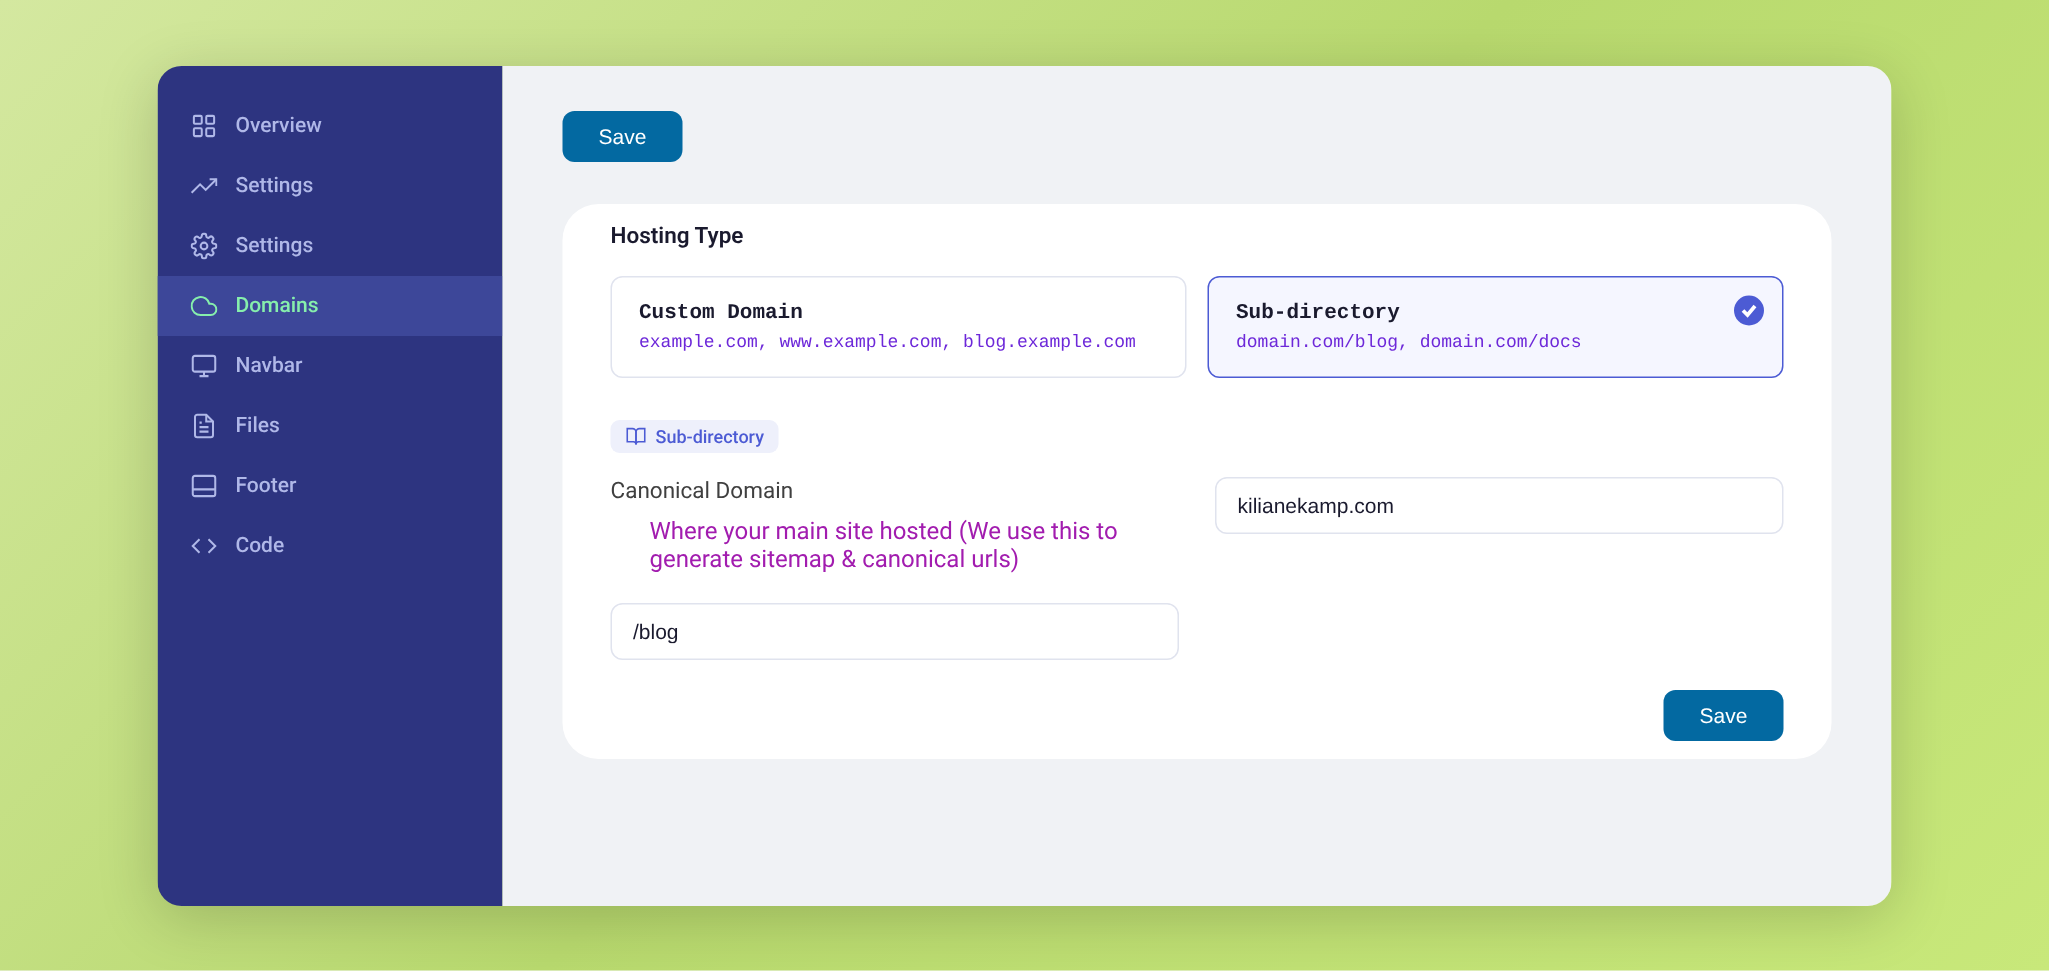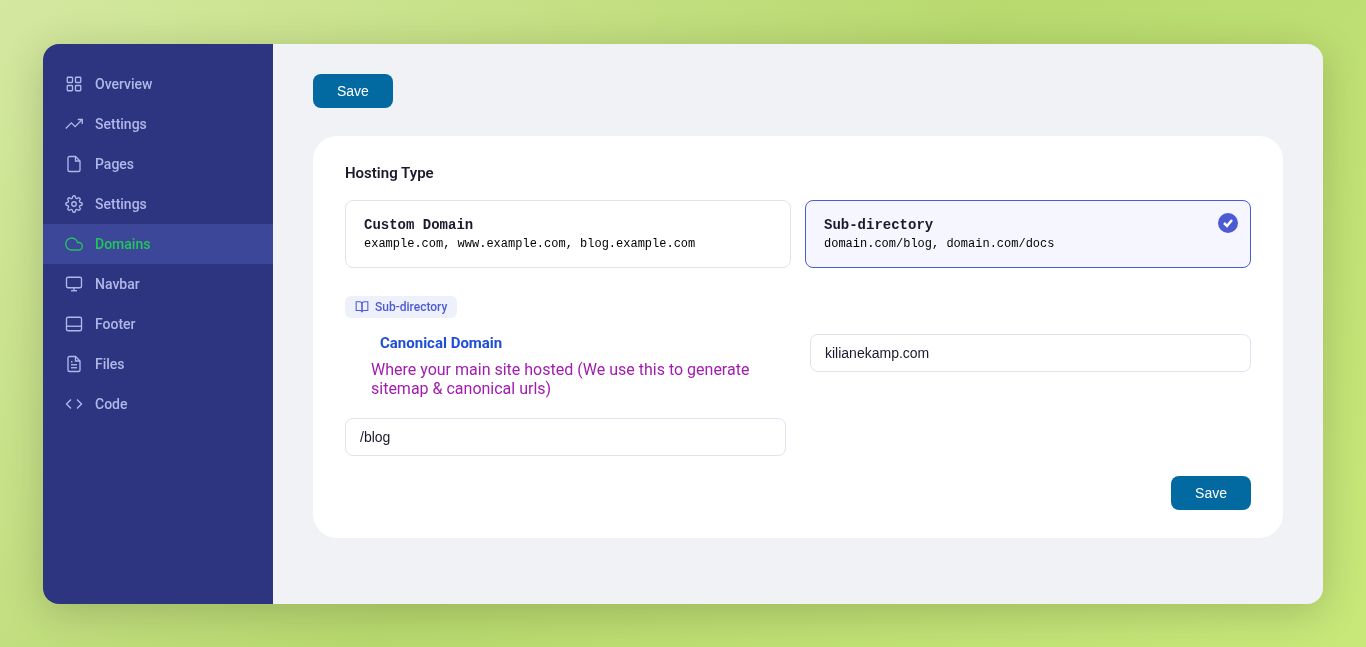--- a/index.html
+++ b/index.html
@@ -6,21 +6,21 @@
     body {
       font-family: -apple-system, BlinkMacSystemFont, 'Segoe UI', Roboto, sans-serif;
       background: linear-gradient(135deg, #d4e8a0 0%, #b8d96e 50%, #c8e87a 100%);
       width: 1366px;
       height: 647px;
       display: flex;
       align-items: center;
       justify-content: center;
     }
     .app-container {
-      width: 1280px;
+      width: 1156px;
       height: 560px;
       display: flex;
       border-radius: 16px;
       overflow: hidden;
       box-shadow: 0 8px 40px rgba(0,0,0,0.18);
     }
     
     .sidebar {
       width: 230px;
       background: #2d3480;
@@ -36,21 +36,21 @@
       padding: 11px 22px;
       color: #b0b8e8;
       font-size: 14px;
       font-weight: 500;
       cursor: pointer;
       border-radius: 0;
       transition: background 0.15s;
     }
     .sidebar-item.active {
       background: #3d4799;
-      color: #22c55e;
+      color: #86efac;
     }
     .sidebar-item .icon {
       width: 18px;
       height: 18px;
       display: flex;
       align-items: center;
       justify-content: center;
       flex-shrink: 0;
     }
     .sidebar-item .icon svg {
@@ -84,21 +84,21 @@
       border: none;
       padding: 9px 24px;
       border-radius: 8px;
       font-size: 14px;
       font-weight: 500;
       cursor: pointer;
     }
     .card {
       background: #fff;
       border-radius: 24px;
-      padding: 28px 32px;
+      padding: 12px 32px;
     }
     .section-title {
       font-size: 15px;
       font-weight: 600;
       color: #1a1a2e;
       margin-bottom: 18px;
     }
     .hosting-type-grid {
       display: grid;
       grid-template-columns: 1fr 1fr;
@@ -119,21 +119,21 @@
       position: relative;
     }
     .hosting-option-title {
       font-size: 14px;
       font-weight: 600;
       color: #1a1a2e;
       margin-bottom: 4px;
     }
     .hosting-option-desc {
       font-size: 12px;
-      color: #000000;
+      color: #6d28d9;
     }
     .selected-check {
       position: absolute;
       top: 12px;
       right: 12px;
       width: 20px;
       height: 20px;
       background: #4c5bd4;
       border-radius: 50%;
       display: flex;
@@ -161,24 +161,23 @@
     }
     .subdirectory-badge svg {
       width: 14px;
       height: 14px;
       stroke: #4c5bd4;
       fill: none;
       stroke-width: 1.8;
     }
     .field-label {
       font-size: 15px;
-      font-weight: 700;
-      color: #1d4ed8;
+      font-weight: 400;
+      color: #404040;
       margin-bottom: 4px;
-      margin-left: 35px;
     }
     .field-desc {
       font-size: 16px;
       color: #a21caf;
       margin-bottom: 0;
       margin-left: 26px;
     }
     .field-row {
       display: grid;
       grid-template-columns: 1fr 1fr;
@@ -228,29 +227,20 @@
     <div class="sidebar-item">
       <span class="icon">
         <svg viewBox="0 0 24 24">
             <polyline points="23 6 13.5 15.5 8.5 10.5 1 18"></polyline>
             <polyline points="17 6 23 6 23 12"></polyline>
           </svg>
       </span>
       <span>Settings</span>
     </div>
 
-    <div class="sidebar-item">
-      <span class="icon">
-        <svg viewBox="0 0 24 24">
-            <path d="M14 2H6a2 2 0 0 0-2 2v16a2 2 0 0 0 2 2h12a2 2 0 0 0 2-2V8z"></path>
-            <polyline points="14 2 14 8 20 8"></polyline>
-          </svg>
-      </span>
-      <span>Pages</span>
-    </div>
 
     <div class="sidebar-item">
       <span class="icon">
         <svg viewBox="0 0 24 24">
             <circle cx="12" cy="12" r="3"></circle>
             <path d="M19.4 15a1.65 1.65 0 0 0 .33 1.82l.06.06a2 2 0 0 1-2.83 2.83l-.06-.06a1.65 1.65 0 0 0-1.82-.33 1.65 1.65 0 0 0-1 1.51V21a2 2 0 0 1-4 0v-.09A1.65 1.65 0 0 0 9 19.4a1.65 1.65 0 0 0-1.82.33l-.06.06a2 2 0 0 1-2.83-2.83l.06-.06A1.65 1.65 0 0 0 4.68 15a1.65 1.65 0 0 0-1.51-1H3a2 2 0 0 1 0-4h.09A1.65 1.65 0 0 0 4.6 9a1.65 1.65 0 0 0-.33-1.82l-.06-.06a2 2 0 0 1 2.83-2.83l.06.06A1.65 1.65 0 0 0 9 4.68a1.65 1.65 0 0 0 1-1.51V3a2 2 0 0 1 4 0v.09a1.65 1.65 0 0 0 1 1.51 1.65 1.65 0 0 0 1.82-.33l.06-.06a2 2 0 0 1 2.83 2.83l-.06.06A1.65 1.65 0 0 0 19.4 9a1.65 1.65 0 0 0 1.51 1H21a2 2 0 0 1 0 4h-.09a1.65 1.65 0 0 0-1.51 1z"></path>
           </svg>
       </span>
       <span>Settings</span>
     </div>
@@ -266,43 +256,43 @@
 
     <div class="sidebar-item">
       <span class="icon">
         <svg viewBox="0 0 24 24">
             <rect x="2" y="3" width="20" height="14" rx="2"></rect>
             <line x1="8" y1="21" x2="16" y2="21"></line>
             <line x1="12" y1="17" x2="12" y2="21"></line>
           </svg>
       </span>
       <span>Navbar</span>
-    </div>
-
-    <div class="sidebar-item">
-      <span class="icon">
-        <svg viewBox="0 0 24 24">
-            <rect x="2" y="3" width="20" height="18" rx="2"></rect>
-            <line x1="2" y1="15" x2="22" y2="15"></line>
-          </svg>
-      </span>
-      <span>Footer</span>
     </div>
 
     <div class="sidebar-item">
       <span class="icon">
         <svg viewBox="0 0 24 24">
             <path d="M14 2H6a2 2 0 0 0-2 2v16a2 2 0 0 0 2 2h12a2 2 0 0 0 2-2V8z"></path>
             <polyline points="14 2 14 8 20 8"></polyline>
             <line x1="16" y1="13" x2="8" y2="13"></line>
             <line x1="16" y1="17" x2="8" y2="17"></line>
             <polyline points="10 9 9 9 8 9"></polyline>
           </svg>
       </span>
       <span>Files</span>
+    </div>
+
+    <div class="sidebar-item">
+      <span class="icon">
+        <svg viewBox="0 0 24 24">
+            <rect x="2" y="3" width="20" height="18" rx="2"></rect>
+            <line x1="2" y1="15" x2="22" y2="15"></line>
+          </svg>
+      </span>
+      <span>Footer</span>
     </div>
 
 
     <div class="sidebar-item">
       <span class="icon">
         <svg viewBox="0 0 24 24">
             <polyline points="16 18 22 12 16 6"></polyline>
             <polyline points="8 6 2 12 8 18"></polyline>
           </svg>
       </span>

